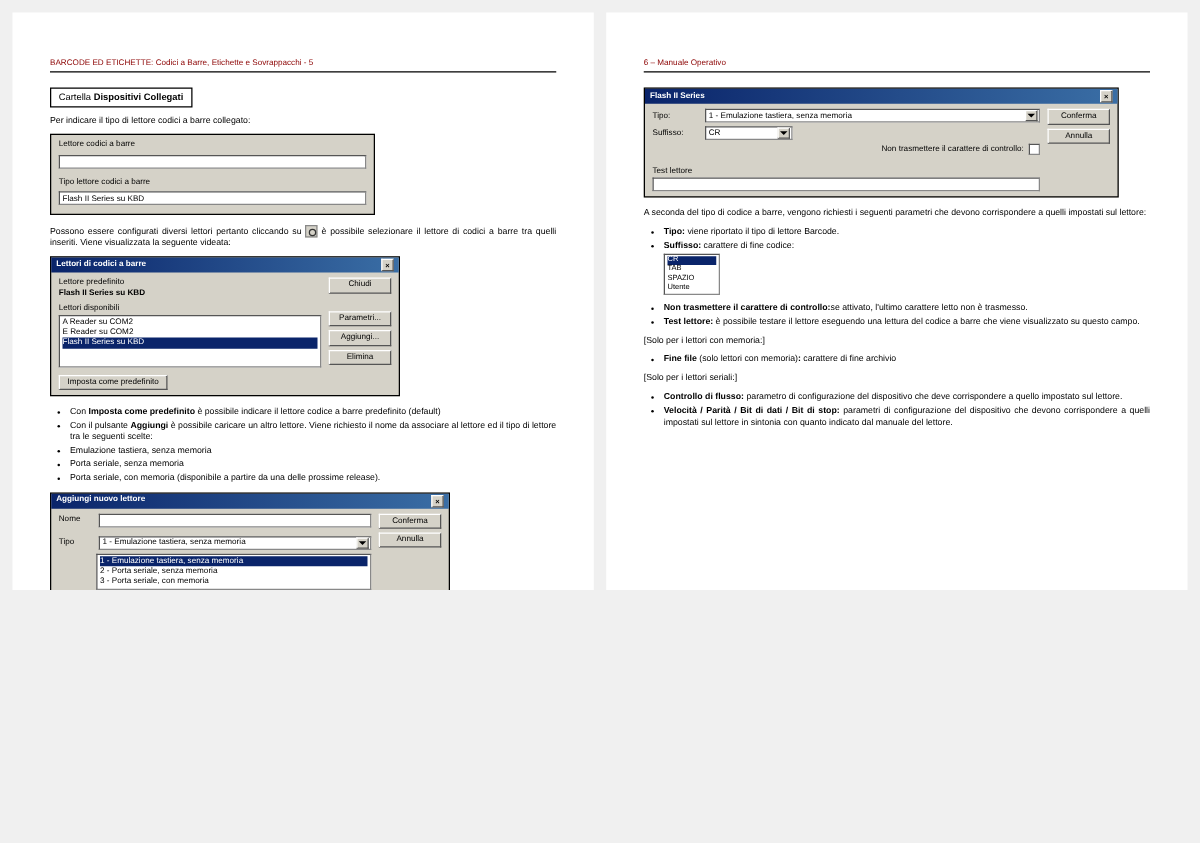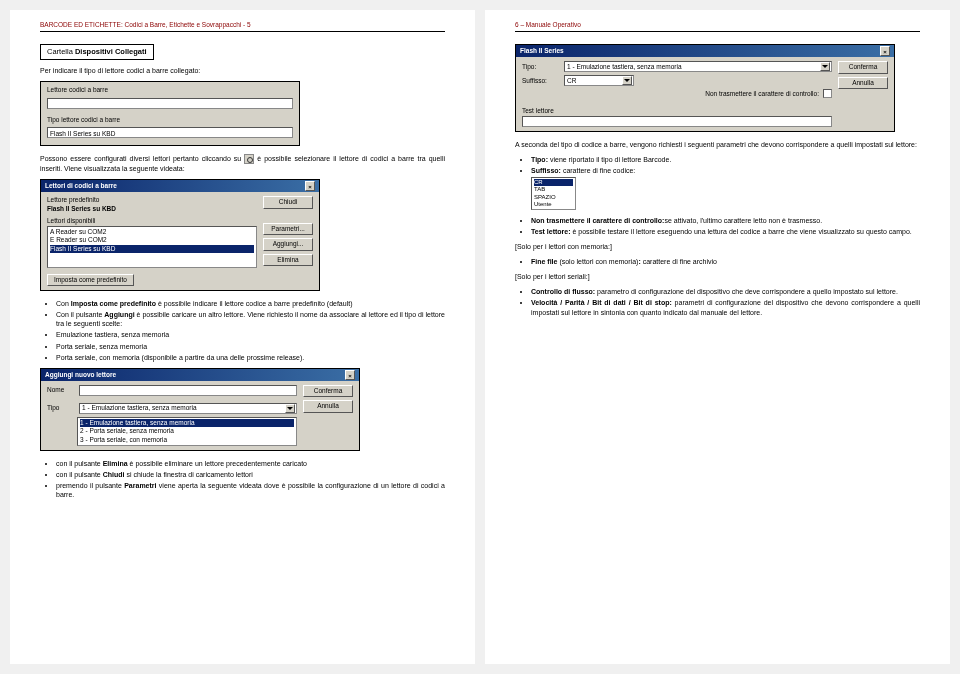--- a/index.html
+++ b/index.html
@@ -7,22 +7,22 @@
     background: #f0f0f0;
     font-family: Arial, Helvetica, sans-serif;
     display: flex;
     justify-content: center;
     padding: 10px;
     gap: 10px;
   }
   .page {
     background: #fff;
     width: 465px;
-    height: 654px;
-    padding: 11px 30px 20px 30px;
+    height: 462px;
+    padding: 37px 30px 20px 30px;
     font-size: 7px;
     line-height: 1.3;
     color: #000;
     position: relative;
     overflow: hidden;
   }
   .page-header {
     font-size: 6.5px;
     color: #7a7a7a;
     border-bottom: 1px solid #000;

